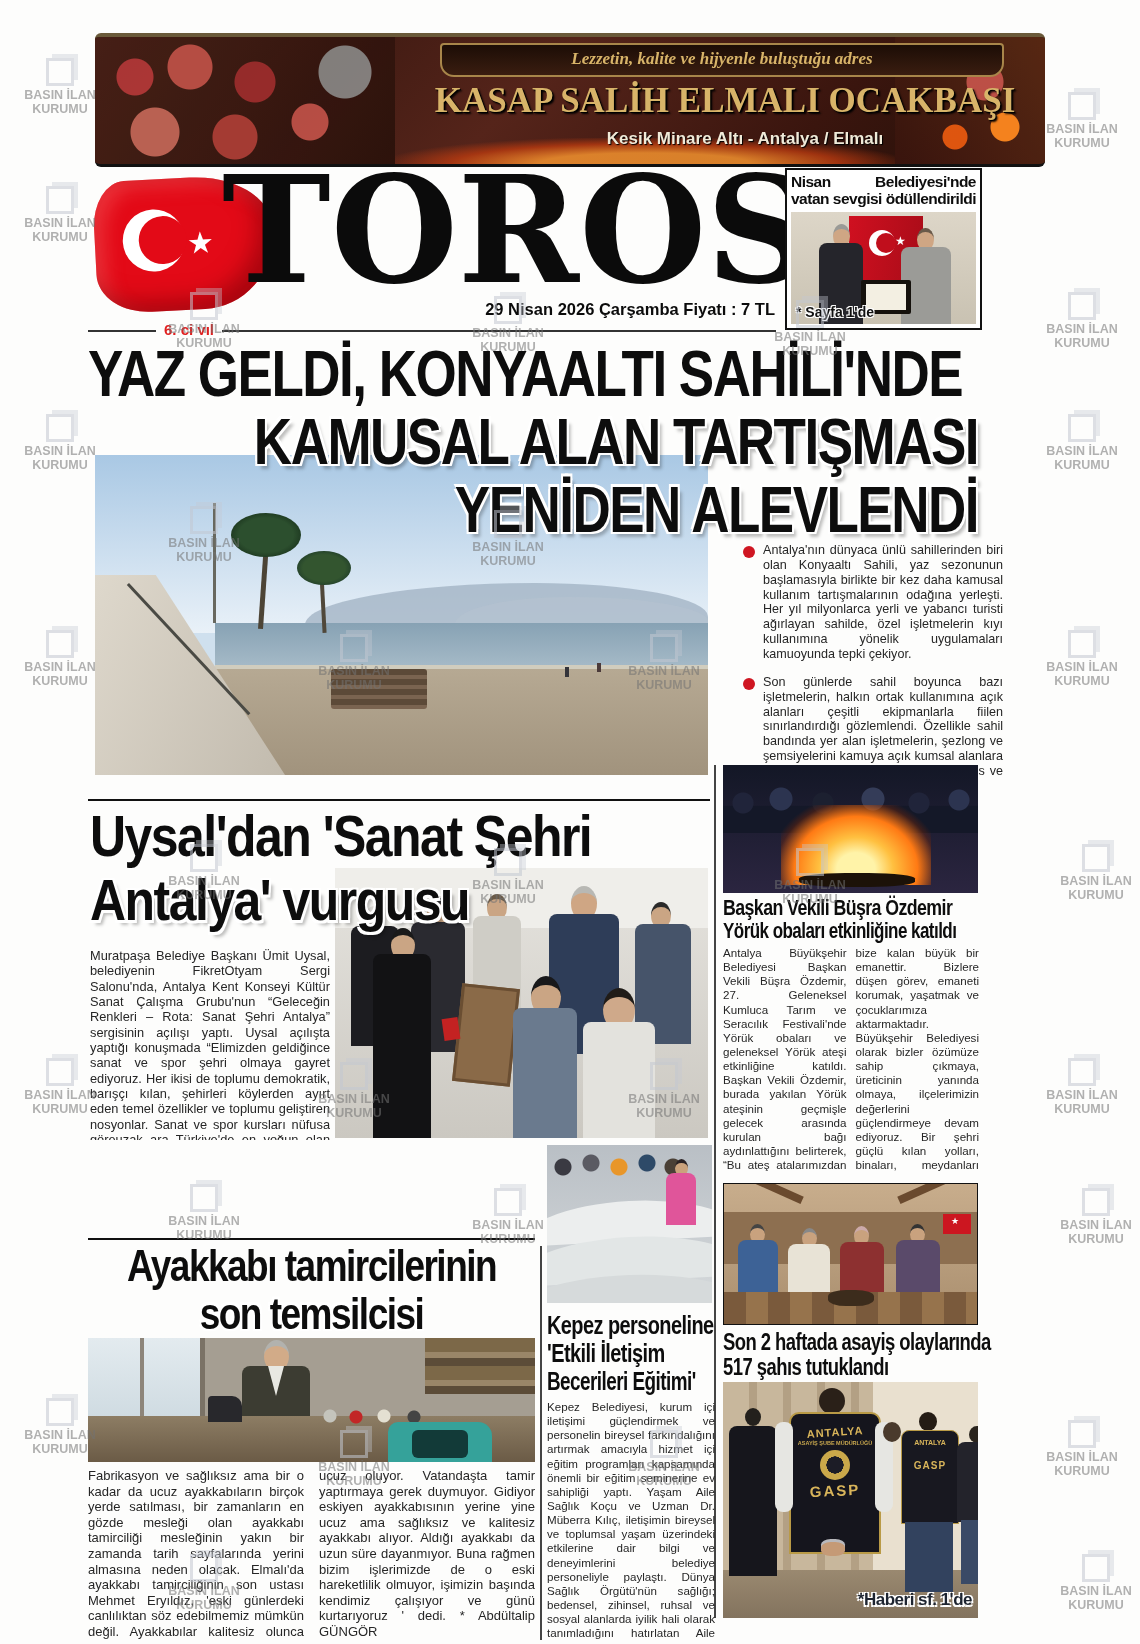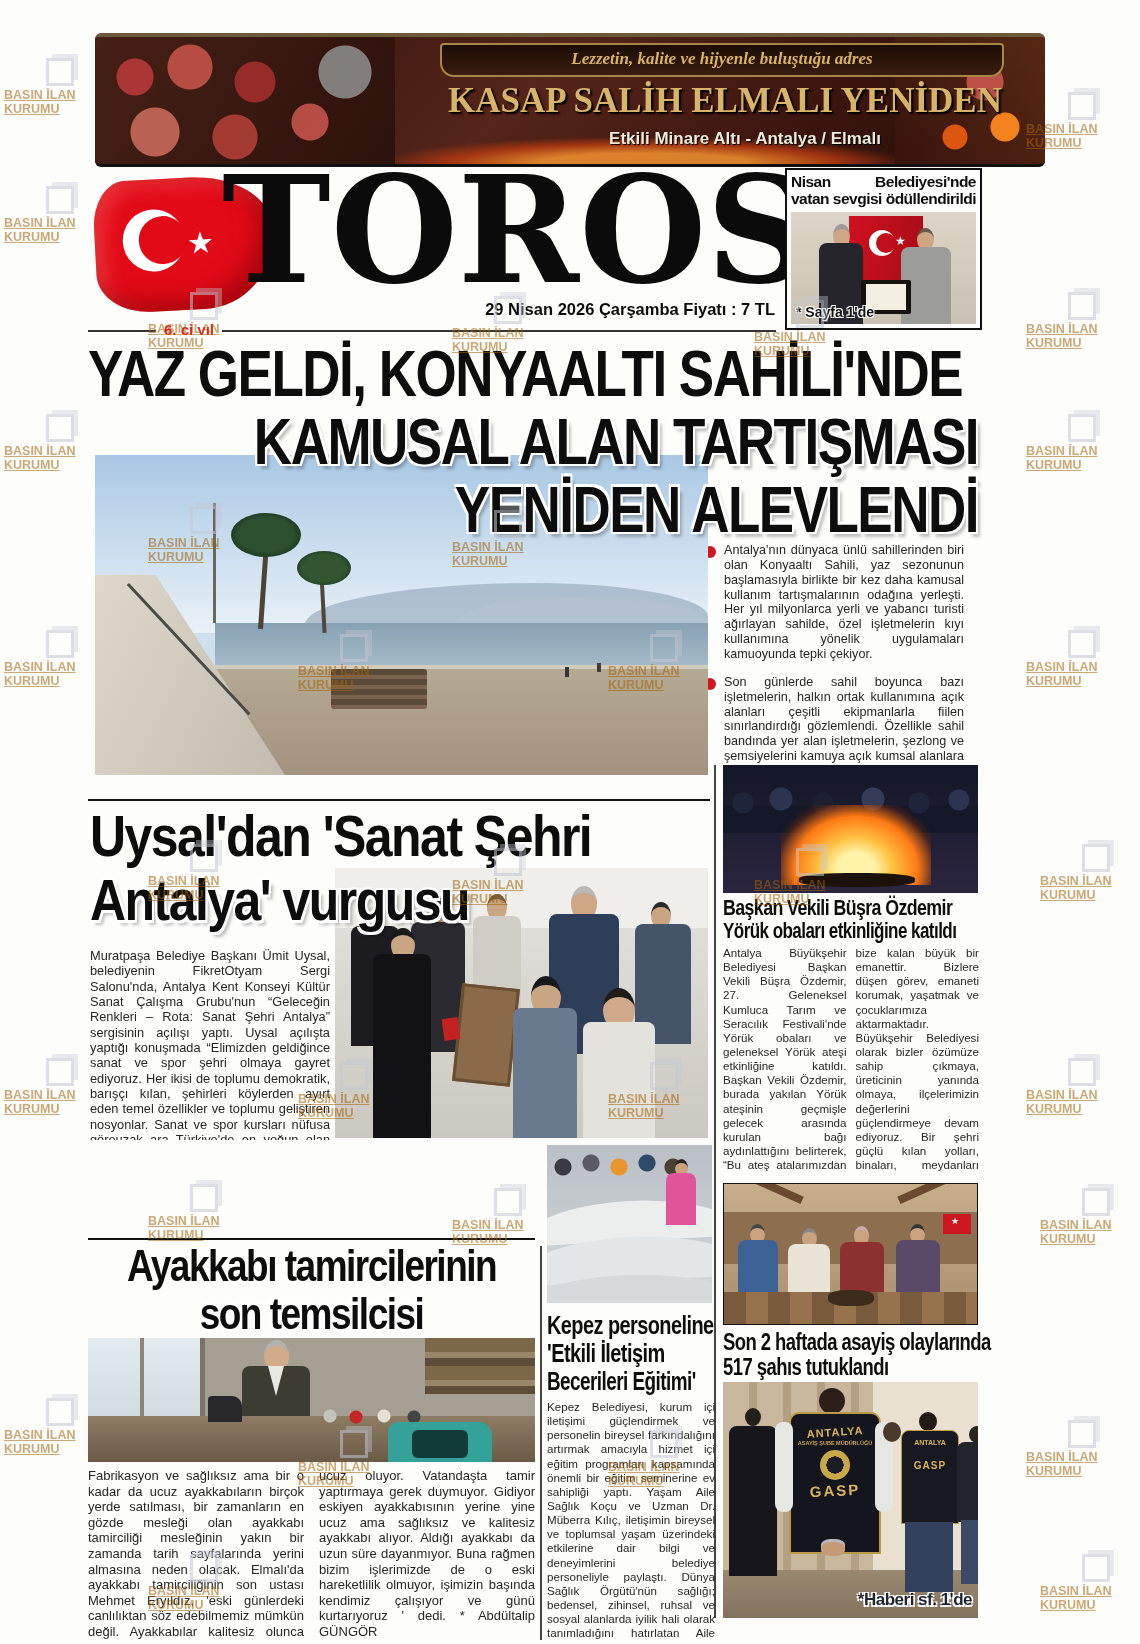--- a/index.html
+++ b/index.html
@@ -7,22 +7,22 @@
         font-family:"Liberation Sans",sans-serif;overflow:hidden;color:#1a1a1a;}
   .abs{position:absolute;}
   .ph{position:absolute;overflow:hidden;}
   
   .hl{font-weight:bold;letter-spacing:-1.5px;line-height:1;color:#0d0d0d;white-space:nowrap;}
   .whiteglow{text-shadow:2px 2px 0 #fff,-2px -2px 0 #fff,2px -2px 0 #fff,-2px 2px 0 #fff,4px 4px 3px rgba(0,0,0,.25);}
   .body-txt{font-size:13px;line-height:1.2;text-align:justify;color:#262626;}
   .small-txt{font-size:11.6px;line-height:1.22;text-align:justify;color:#262626;}
   .rule-h{position:absolute;background:#111;height:2px;}
   .rule-v{position:absolute;background:#111;width:1.5px;}
-  .wm{position:absolute;width:112px;color:#a16207;opacity:.55;
-      font-weight:bold;font-size:12.5px;line-height:1.15;z-index:40;pointer-events:none;text-decoration:underline;}
+  .wm{position:absolute;width:112px;color:#737373;opacity:.55;text-align:center;
+      font-weight:bold;font-size:12.5px;line-height:1.15;z-index:40;pointer-events:none;}
   .wm .bx{width:22px;height:22px;border:3px solid #c3c8d2;margin:0 auto 2px auto;
           box-shadow:5px -5px 0 -1px rgba(195,200,210,.7);}
   .head{position:absolute;border-radius:50%;}
   .bod{position:absolute;border-radius:8px 8px 0 0;}
   .gold{color:#d8b469;}
   .bullet-row{display:flex;gap:8px;margin-bottom:13px;}
   .bullet-dot{flex:0 0 12px;width:12px;height:12px;border-radius:50%;background:#cf1622;margin-top:3px;}
 </style>
 </head>
 <body>
@@ -56,24 +56,24 @@
 
 
     <div style="position:absolute;left:345px;top:6px;width:560px;height:30px;
                 background:linear-gradient(#1c0d06,#3a1d10);border:2px solid #a8864a;border-radius:4px 4px 14px 14px;
                 text-align:center;line-height:27px;font-style:italic;">
       <span class="gold" style="font-size:17px;font-weight:bold;font-family:'Liberation Serif',serif;">Lezzetin, kalite ve hijyenle buluştuğu adres</span>
     </div>
 
     <div class="gold" style="position:absolute;left:330px;top:44px;width:600px;text-align:center;
                 font-family:'Liberation Serif',serif;font-weight:bold;font-size:35px;letter-spacing:0px;
-                text-shadow:1px 1px 0 #000,2px 2px 2px #000;">KASAP SALİH ELMALI YENİDEN</div>
+                text-shadow:1px 1px 0 #000,2px 2px 2px #000;">KASAP SALİH ELMALI OCAKBAŞI</div>
 
     <div style="position:absolute;left:430px;top:92px;width:440px;text-align:center;color:#f0ead8;
-                font-weight:bold;font-size:17px;text-shadow:1px 1px 1px #000;">Etkili Minare Altı - Antalya / Elmalı</div>
+                font-weight:bold;font-size:17px;text-shadow:1px 1px 1px #000;">Kesik Minare Altı - Antalya / Elmalı</div>
   </div>
 
   <div class="ph" style="left:0;top:160px;width:1140px;height:175px;">
 
     <div style="position:absolute;left:95px;top:18px;width:178px;height:132px;background:#e30a17;
                 border-radius:18% 45% 40% 30%/35% 40% 55% 30%;transform:rotate(-3deg);
                 box-shadow:inset -14px -10px 22px rgba(120,0,8,.55), inset 10px 8px 18px rgba(255,120,120,.35);">
       <div style="position:absolute;left:28px;top:30px;width:62px;height:62px;border-radius:50%;background:#fff;"></div>
       <div style="position:absolute;left:44px;top:37px;width:48px;height:48px;border-radius:50%;background:#e30a17;"></div>
       <div style="position:absolute;left:92px;top:48px;color:#fff;font-size:30px;">★</div>
@@ -128,21 +128,21 @@
     <div class="abs" style="left:136px;top:58px;width:70px;height:44px;background:radial-gradient(ellipse,#2c4f2e 0 55%,#1d3820 75%,transparent 76%);border-radius:50%;"></div>
     <div class="abs" style="left:226px;top:118px;width:4px;height:60px;background:#50483a;transform:rotate(-3deg);"></div>
     <div class="abs" style="left:202px;top:96px;width:54px;height:34px;background:radial-gradient(ellipse,#33552f 0 55%,#22402a 75%,transparent 76%);border-radius:50%;"></div>
     <div class="abs" style="left:236px;top:214px;width:96px;height:40px;
                 background:repeating-linear-gradient(#5c4a38 0 6px,#7a6450 6px 10px);border-radius:3px;"></div>
     <div class="abs" style="left:344px;top:224px;width:64px;height:26px;background:repeating-linear-gradient(#64503c 0 5px,#82ante 5px 8px,#806a54 5px 8px);border-radius:3px;"></div>
     <div class="abs" style="left:470px;top:212px;width:4px;height:10px;background:#34343a;"></div>
     <div class="abs" style="left:502px;top:208px;width:4px;height:9px;background:#4a3a3a;"></div>
   </div>
 
-  <div class="ph" style="left:704px;top:543px;width:260px;height:232px;">
+  <div class="ph" style="left:743px;top:543px;width:260px;height:232px;">
     <div class="bullet-row">
       <div class="bullet-dot"></div>
       <div class="body-txt" style="font-size:12.6px;line-height:1.18;">Antalya'nın dünyaca ünlü sahillerinden biri olan Konyaaltı Sahili, yaz sezonunun başlamasıyla birlikte bir kez daha kamusal kullanım tartışmalarının odağına yerleşti. Her yıl milyonlarca yerli ve yabancı turisti ağırlayan sahilde, özel işletmelerin kıyı kullanımına yönelik uygulamaları kamuoyunda tepki çekiyor.</div>
     </div>
     <div class="bullet-row">
       <div class="bullet-dot"></div>
       <div class="body-txt" style="font-size:12.6px;line-height:1.18;">Son günlerde sahil boyunca bazı işletmelerin, halkın ortak kullanımına açık alanları çeşitli ekipmanlarla fiilen sınırlandırdığı gözlemlendi. Özellikle sahil bandında yer alan işletmelerin, şezlong ve şemsiyelerini kamuya açık kumsal alanlara kadar taşıdığı, bazı noktalarda ise giriş ve çıkışların emniyet şeritleriyle daraltıldığı görüldü. Bu durum, sahilin serbest ve eşit kullanım hakkının ihlal edildiği yönündeki eleştirileri yeniden gündeme taşıdı.</div>
     </div>
 
   </div>

